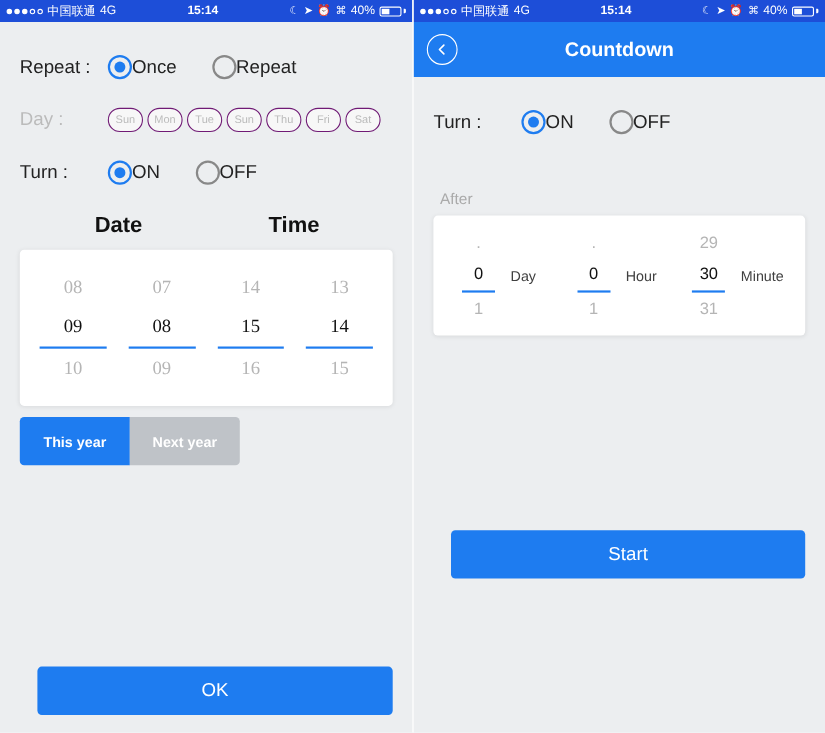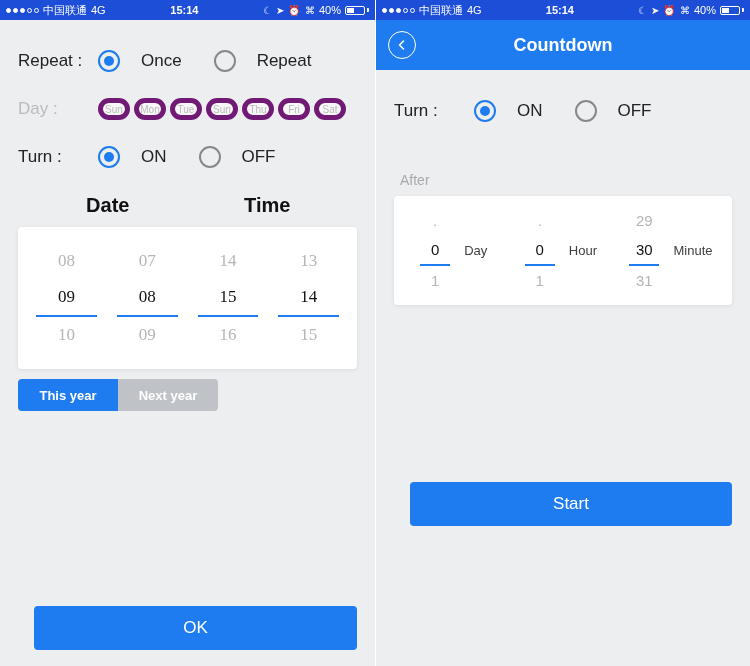--- a/index.html
+++ b/index.html
@@ -27,41 +27,41 @@
   .nav-back { position: absolute; left: 12px; width: 28px; height: 28px; border: 1.5px solid #fff; border-radius: 50%; display: flex; align-items: center; justify-content: center; }
   .nav-back svg { width: 12px; height: 12px; }
   .nav-title { font-size: 18px; font-weight: 600; }
 
   
   .content { padding: 30px 18px 0 18px; }
 
   .row { display: flex; align-items: center; margin-bottom: 26px; font-size: 17px; color: #222; }
   .row-label { width: 80px; }
   .radio-group { display: flex; gap: 32px; }
-  .radio { display: flex; align-items: center; gap: 21px; }
+  .radio { display: flex; align-items: center; gap: 0; }
   .radio-circle { width: 22px; height: 22px; border: 2px solid #888; border-radius: 50%; display: flex; align-items: center; justify-content: center; }
   .radio.selected .radio-circle { border-color: #1e7cf0; }
   .radio.selected .radio-dot { width: 10px; height: 10px; background: #1e7cf0; border-radius: 50%; }
 
   .row.disabled { color: #bbb; }
   .day-pills { display: flex; gap: 4px; }
-  .pill { width: 32px; height: 22px; border: 5px solid #701a75; border-radius: 11px; font-size: 10px; color: #bbb; display: flex; align-items: center; justify-content: center; background: #f7f7f7; }
+  .pill { width: 32px; height: 22px; border: 1px solid #701a75; border-radius: 11px; font-size: 10px; color: #bbb; display: flex; align-items: center; justify-content: center; background: #f7f7f7; }
 
   
   .picker-head { display: flex; padding: 0 10px 10px 10px; }
   .picker-head-col { flex: 1; text-align: center; font-size: 20px; font-weight: 700; color: #111; }
 
   .picker-card { background: #fff; border-radius: 4px; padding: 16px 8px; box-shadow: 0 1px 4px rgba(0,0,0,0.08); font-family: Liberation Serif, serif; }
   .picker-cols { display: flex; }
   .pcol { flex: 1; text-align: center; }
   .pval { font-size: 17px; color: #b5b5b5; padding: 8px 0; }
   .pval.sel { color: #111; border-bottom: 2px solid #1e7cf0; margin: 0 10px; }
 
   .year-toggle { display: flex; margin-top: 10px; width: 200px; }
-  .ytab { flex: 1; height: 32px; display: flex; align-items: center; justify-content: center; font-size: 13px; font-weight: 600; color: #fff; }
+  .ytab { flex: 1; height: 44px; display: flex; align-items: center; justify-content: center; font-size: 13px; font-weight: 600; color: #fff; }
   .ytab.active { background: #1e7cf0; border-radius: 4px 0 0 4px; }
   .ytab.inactive { background: #bfc3c8; border-radius: 0 4px 4px 0; }
 
   .primary-btn { margin: 16px 18px 0 18px; height: 44px; background: #1e7cf0; color: #fff; border-radius: 4px; display: flex; align-items: center; justify-content: center; font-size: 17px; font-weight: 500; position: absolute; left: 16px; right: 0; }
   .primary-btn.ok { bottom: 16px; }
   .primary-btn.start { bottom: 140px; }
 
   
   .after-label { font-size: 14px; color: #aaa; margin: 50px 0 8px 6px; }
   .cd-card { background: #fff; border-radius: 4px; padding: 10px 12px; box-shadow: 0 1px 4px rgba(0,0,0,0.08); }

